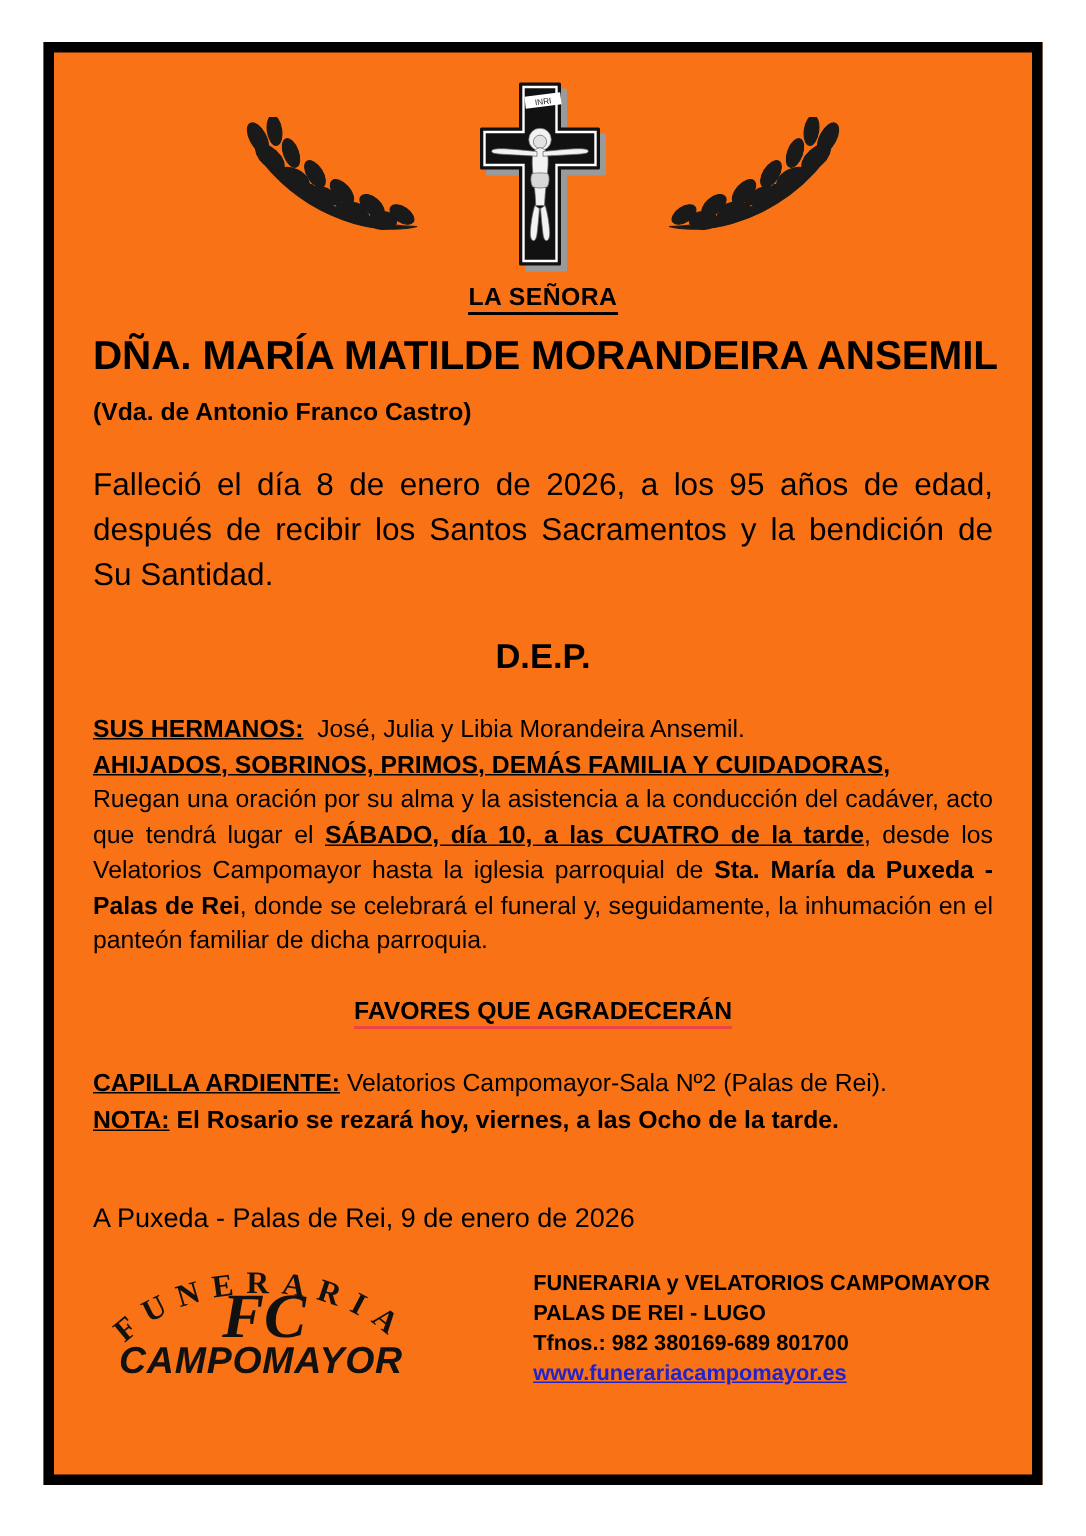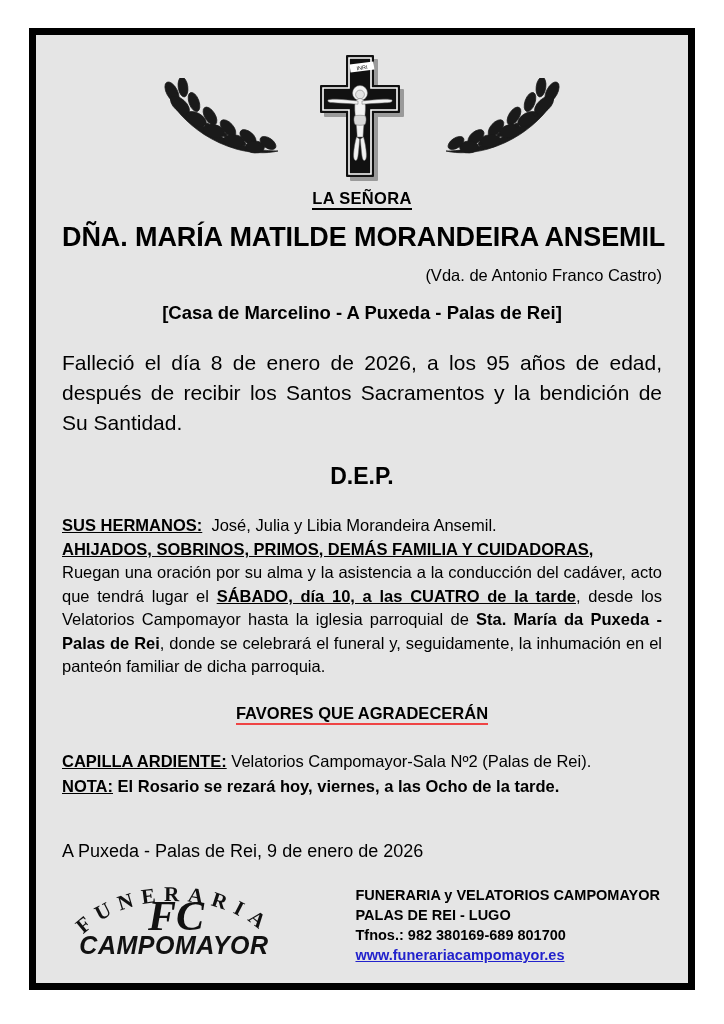--- a/index.html
+++ b/index.html
@@ -25,21 +25,21 @@
 
   
   .frame {
     position: absolute;
     left: 29px;
     top: 28px;
     width: 666px;
     height: 962px;
     border: 7px solid #000000;
     box-sizing: border-box;
-    background: #e5e5e5;
+    background: #f97316;
   }
 
   .inner {
     position: absolute;
     left: 0;
     top: 0;
     right: 0;
     bottom: 0;
     padding: 10px 26px 0 26px;
     box-sizing: border-box;
@@ -79,23 +79,23 @@
   .deceased-name {
     text-align: center;
     font-size: 27px;
     font-weight: bold;
     letter-spacing: -0.1px;
     margin-top: 14px;
     white-space: nowrap;
   }
 
   .widow-of {
-    text-align: right;
-    font-size: 16.5px;
-    font-weight: normal;
+    text-align: left;
+    font-size: 16.5px;
+    font-weight: bold;
     margin-top: 13px;
   }
 
   .house-of {
     text-align: center;
     font-size: 18.5px;
     font-weight: bold;
     margin-top: 17px;
   }
 
@@ -267,21 +267,20 @@
       </div>
 
       <div class="la-senora">
         <span>LA SEÑORA</span>
       </div>
 
       <div class="deceased-name">DÑA.  MARÍA MATILDE MORANDEIRA ANSEMIL</div>
 
       <div class="widow-of">(Vda. de Antonio Franco Castro)</div>
 
-      <div class="house-of">[Casa de Marcelino - A Puxeda - Palas de Rei]</div>
 
       <div class="died-para">Falleció el día 8 de enero de 2026, a los 95 años de edad, después de recibir los Santos Sacramentos y la bendición de Su Santidad.</div>
 
       <div class="dep">D.E.P.</div>
 
       <div class="mourners">
         <p><span class="bu">SUS HERMANOS:</span>&nbsp; <span>José, Julia y Libia Morandeira Ansemil.</span></p>
         <p><span class="bu">AHIJADOS, SOBRINOS, PRIMOS, DEMÁS FAMILIA Y CUIDADORAS,</span></p>
         <p><span>Ruegan una oración por su alma y la asistencia a la conducción del cadáver, acto que tendrá lugar el </span><span class="bu">SÁBADO, día 10, a las CUATRO de la tarde</span><span>, desde los Velatorios Campomayor hasta la iglesia parroquial de </span><span class="b">Sta. María da Puxeda - Palas de Rei</span><span>, donde se celebrará el funeral y, seguidamente, la inhumación en el panteón familiar de dicha parroquia.</span></p>
       </div>

